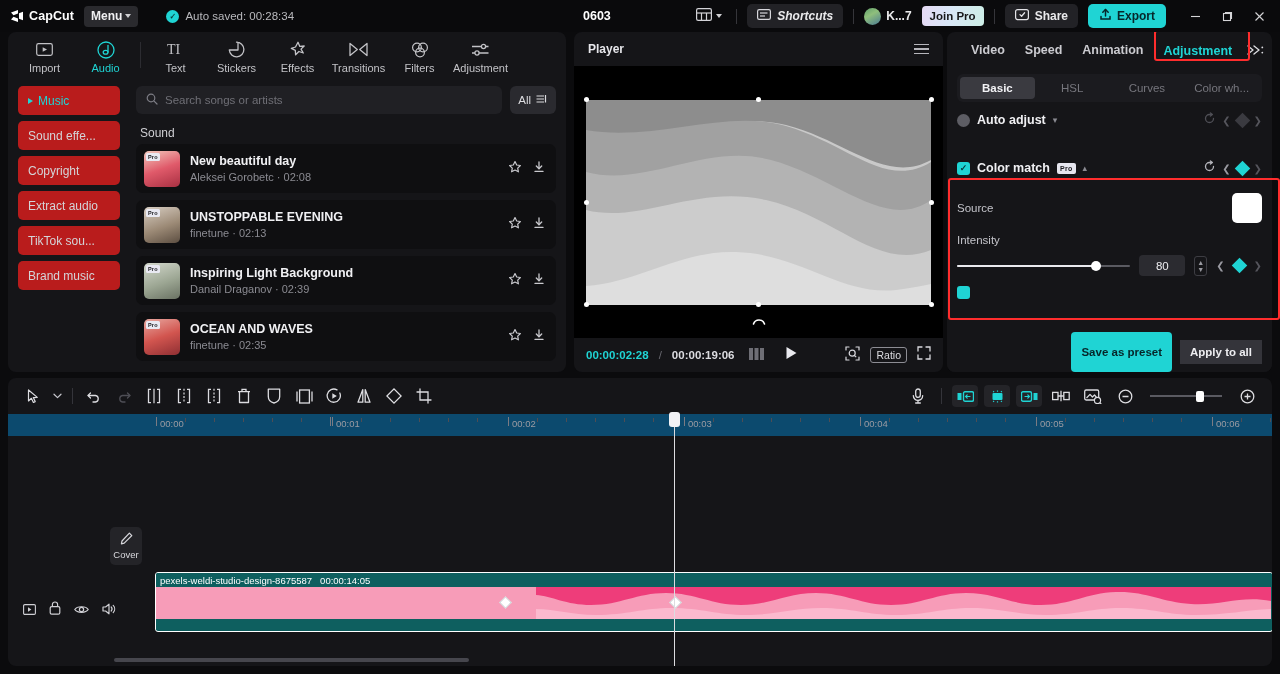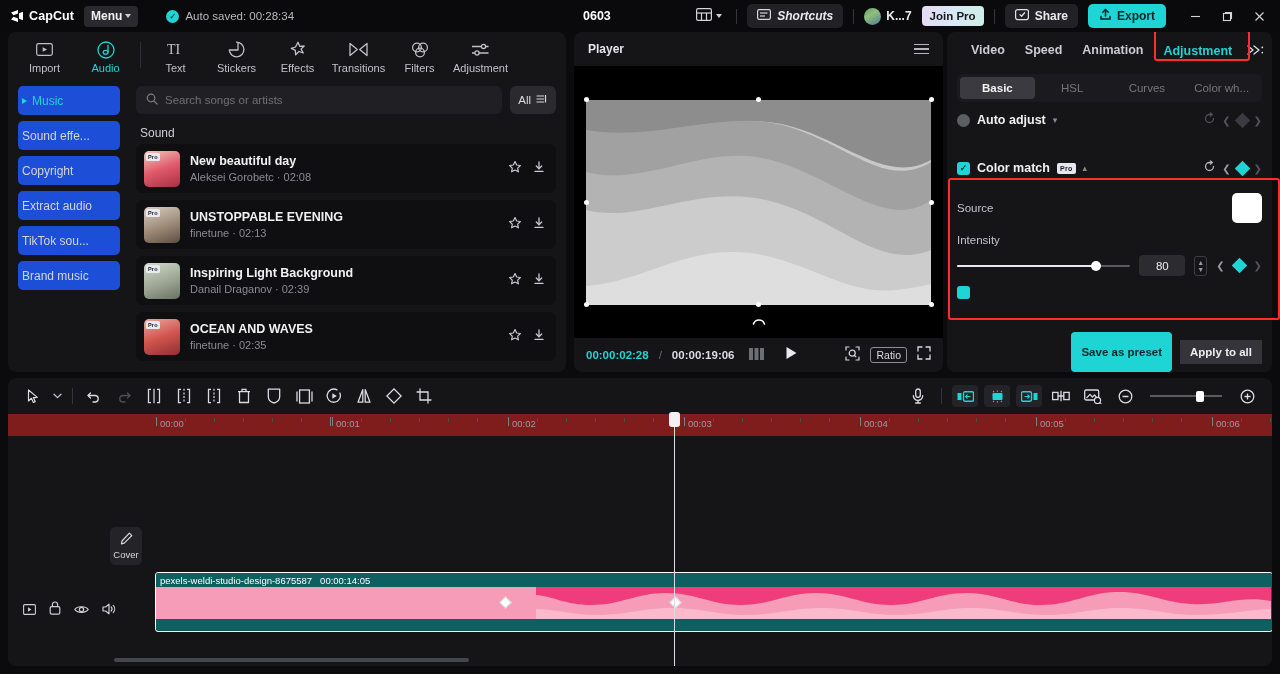--- a/index.html
+++ b/index.html
@@ -74,22 +74,22 @@
   .lp-tab {
     width: 57px; display: flex; flex-direction: column; align-items: center; gap: 3px;
     padding-top: 4px; font-size: 11px; color: #c2c2c6;
   }
   .lp-tab.active { color: #1fd4d4; }
   .lp-tab .ic { height: 19px; display: flex; align-items: center; justify-content: center; }
   .lp-sep { width: 1px; height: 26px; background: #2c2c31; margin: 6px 2px 0 2px; }
   .lp-body { display: flex; height: 294px; }
   .lp-cats { width: 120px; padding: 8px 8px 0 10px; display: flex; flex-direction: column; gap: 6px; }
   .cat {
-    height: 29px; border-radius: 5px; background: #1d4ed8;
-    display: flex; align-items: center; padding: 0 4px; gap: 5px;
+    height: 29px; border-radius: 5px; background: #b91c1c;
+    display: flex; align-items: center; padding: 0 10px; gap: 5px;
     font-size: 12px; color: #d4d4d8;
   }
   .cat.active { color: #1fd4d4; }
   .cat .tri { width: 0; height: 0; border-top: 3.5px solid transparent; border-bottom: 3.5px solid transparent; border-left: 5px solid #1fd4d4; }
   .lp-main { flex: 1; padding: 8px 10px 0 8px; overflow: hidden; }
   .search-row { display: flex; align-items: center; gap: 8px; }
   .search-box {
     flex: 1; height: 28px; border-radius: 6px; background: #202024;
     display: flex; align-items: center; gap: 7px; padding: 0 10px;
   }
@@ -242,21 +242,21 @@
   .tbtn.small { width: 18px; }
   .tsep { width: 1px; height: 16px; background: #34343a; margin: 0 6px; }
   .tl-right { margin-left: auto; display: flex; align-items: center; gap: 2px; }
   .tgl {
     width: 26px; height: 22px; border-radius: 4px; background: #242428;
     display: flex; align-items: center; justify-content: center; margin: 0 2px;
   }
   .zoom-track { position: relative; width: 72px; height: 2px; background: #5a5a61; margin: 0 8px; }
   .zoom-knob { position: absolute; top: -4px; left: 46px; width: 8px; height: 11px; border-radius: 2px; background: #fff; }
 
-  .ruler { position: relative; height: 22px; margin-left: 0; background: #7f1d1d; overflow: hidden; }
+  .ruler { position: relative; height: 22px; margin-left: 0; background: #0c4a6e; overflow: hidden; }
   .ruler-inner { position: absolute; left: 148px; top: 0; right: 0; height: 22px; }
   .tick { position: absolute; top: 4px; width: 1px; height: 4px; background: #4d4d54; }
   .tick.major { top: 3px; height: 9px; background: #7b7b83; }
   .tick-lbl { position: absolute; top: 4px; font-size: 9.5px; color: #9b9ba2; }
 
   .tracks { position: relative; height: 230px; }
   .track-ctrls {
     position: absolute; left: 8px; top: 152px; width: 100px; height: 44px;
     display: flex; align-items: center; justify-content: flex-end; gap: 13px; color: #cfcfd4;
   }

